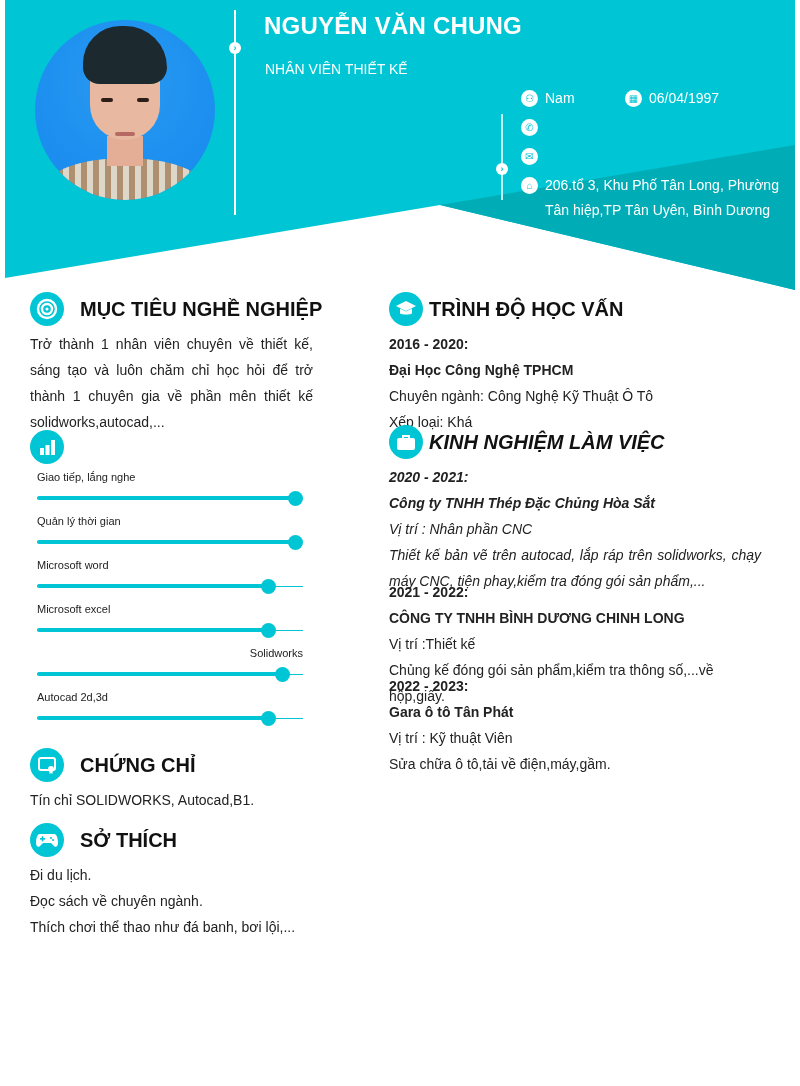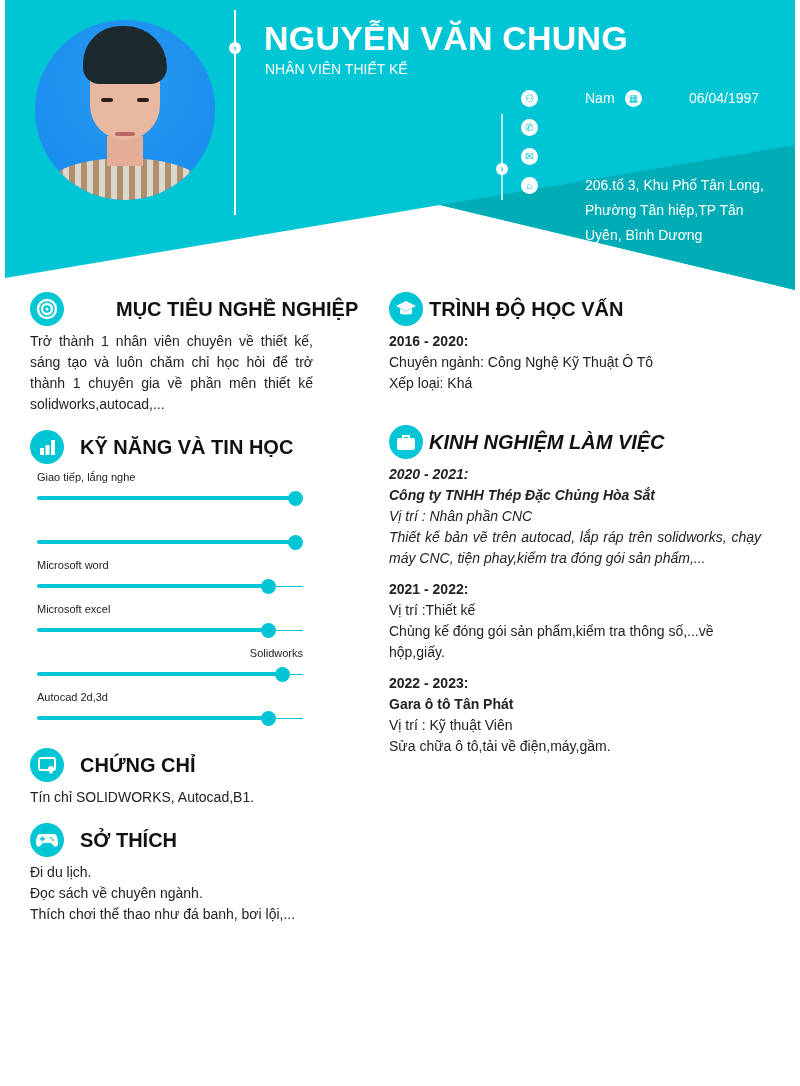--- a/index.html
+++ b/index.html
@@ -16,35 +16,35 @@
   .photo .mouth { position: absolute; left: 80px; top: 112px; width: 20px; height: 4px; background: #b76a64; border-radius: 3px; }
   .photo .neck { position: absolute; left: 72px; top: 116px; width: 36px; height: 30px; background: #e3ae95; }
   .photo .shirt { position: absolute; left: 10px; top: 138px; width: 160px; height: 60px; border-radius: 50% 50% 0 0;
                   background: repeating-linear-gradient(90deg, #b7916a 0 6px, #e8dcc8 6px 12px),
                               #c8a47c; opacity: .95; }
 
   .vline { position: absolute; width: 2px; background: #ffffff; }
   .chev { position: absolute; width: 12px; height: 12px; border-radius: 50%; background: #ffffff; color: #00c5d4;
           font-size: 9px; line-height: 12px; text-align: center; font-weight: bold; }
 
-  .name { position: absolute; left: 264px; top: 19px; font-size: 34px; font-weight: bold; color: #ffffff; letter-spacing: 0.2px; text-align: center; }
+  .name { position: absolute; left: 264px; top: 12px; font-size: 24px; font-weight: bold; color: #ffffff; letter-spacing: 0.2px; text-align: center; }
   .role { position: absolute; left: 265px; top: 61px; font-size: 14px; color: #ffffff; }
 
   .info { position: absolute; font-size: 14px; color: #ffffff; display: flex; align-items: flex-start; }
   .info .ico { width: 17px; height: 17px; border-radius: 50%; background: #ffffff; margin-right: 7px; flex-shrink: 0;
                display: flex; align-items: center; justify-content: center; color: #00c5d4; font-size: 10px; font-weight: bold; }
-  .info .txt { line-height: 25px; margin-top: -4px; margin-left: 40px; }
+  .info .txt { line-height: 25px; margin-top: -4px; }
 
   
   .sec-title { position: absolute; display: flex; align-items: center; }
   .sec-icon { width: 34px; height: 34px; border-radius: 50%; background: #00c5d4; display: flex; align-items: center; justify-content: center; flex-shrink: 0; }
   .sec-label { font-size: 20px; font-weight: bold; color: #111; margin-left: 16px; }
   .sec-label.r { margin-left: 6px; }
 
-  .para { position: absolute; font-size: 14px; line-height: 21px; color: #222; }
+  .para { position: absolute; font-size: 14px; line-height: 26px; color: #222; }
   .justify { text-align: justify; }
 
   .skill { position: absolute; left: 37px; width: 266px; height: 44px; }
   .skill .lbl { font-size: 11px; color: #222; }
   .skill .track { position: absolute; left: 0; top: 27px; width: 266px; height: 1px; background: #00c5d4; }
   .skill .fill { position: absolute; left: 0; top: 25px; height: 4px; background: #00c5d4; border-radius: 2px; }
   .skill .knob { position: absolute; top: 20px; width: 15px; height: 15px; border-radius: 50%; background: #00c5d4; margin-left: -7px; }
 
   .b { font-weight: bold; }
 </style>
@@ -88,50 +88,50 @@
 </div>
 <div class="info" style="left:521px; top:148px;">
   <span class="ico">✉</span>
   <span class="txt"></span>
 </div>
 <div class="info" style="left:521px; top:177px; width:260px;">
   <span class="ico">⌂</span>
   <span class="txt">206.tổ 3, Khu Phố Tân Long, Phường Tân hiệp,TP Tân Uyên, Bình Dương</span>
 </div>
 
-<div class="sec-title" style="left:30px; top:292px;gap:36px;">
+<div class="sec-title" style="left:30px; top:292px;">
   <span class="sec-icon">
     <svg width="22" height="22" viewBox="0 0 22 22">
         <circle cx="11" cy="11" r="9" fill="none" stroke="#fff" stroke-width="2.4"></circle>
         <circle cx="11" cy="11" r="5" fill="none" stroke="#fff" stroke-width="2.4"></circle>
         <circle cx="11" cy="11" r="1.6" fill="#fff"></circle>
       </svg>
   </span>
   <span class="sec-label">MỤC TIÊU NGHỀ NGHIỆP</span>
 </div>
 <div class="para justify" style="left:30px; top:331px; width:283px;">Trở thành 1 nhân viên chuyên về thiết kế, sáng tạo và luôn chăm chỉ học hỏi để trở thành 1 chuyên gia về phần mên thiết kế solidworks,autocad,...</div>
 
 <div class="sec-title" style="left:30px; top:430px;">
   <span class="sec-icon">
     <svg width="20" height="20" viewBox="0 0 20 20">
         <rect x="3" y="11" width="4" height="7" fill="#fff"></rect>
         <rect x="8.5" y="8" width="4" height="10" fill="#fff"></rect>
         <rect x="14" y="3" width="4" height="15" fill="#fff"></rect>
       </svg>
   </span>
-  <span class="sec-label">KỸ NĂNG VÀ TIN HỌC</span>
 </div>
 
 <div class="skill" style="top:471px;">
   <div class="lbl">Giao tiếp, lắng nghe</div>
   <div class="track"></div>
   <div class="fill" style="width:258px"></div>
   <div class="knob" style="left:258px"></div>
 </div>
 <div class="skill" style="top:515px;">
+  <div class="lbl">Quản lý thời gian</div>
   <div class="track"></div>
   <div class="fill" style="width:258px"></div>
   <div class="knob" style="left:258px"></div>
 </div>
 <div class="skill" style="top:559px;">
   <div class="lbl">Microsoft word</div>
   <div class="track"></div>
   <div class="fill" style="width:231px"></div>
   <div class="knob" style="left:231px"></div>
 </div>
@@ -188,20 +188,21 @@
   <span class="sec-icon">
     <svg width="22" height="20" viewBox="0 0 22 20">
         <polygon points="11,2 21,7 11,12 1,7" fill="#fff"></polygon>
         <path d="M5 9.5 V14 C5 16 17 16 17 14 V9.5 L11 12.5Z" fill="#fff"></path>
       </svg>
   </span>
   <span class="sec-label r">TRÌNH ĐỘ HỌC VẤN</span>
 </div>
 <div class="para" style="left:389px; top:331px; width:390px;">
   <div class="b">2016 - 2020:</div>
+  <div class="b">Đại Học Công Nghệ TPHCM</div>
   <div>Chuyên ngành: Công Nghệ Kỹ Thuật Ô Tô</div>
   <div>Xếp loại: Khá</div>
 </div>
 
 <div class="sec-title" style="left:389px; top:425px;font-style:italic;">
   <span class="sec-icon">
     <svg width="20" height="18" viewBox="0 0 20 18">
         <rect x="1" y="5" width="18" height="12" rx="2" fill="#fff"></rect>
         <path d="M7 5 V3 H13 V5" fill="none" stroke="#fff" stroke-width="2"></path>
       </svg>
@@ -209,20 +210,21 @@
   <span class="sec-label r">KINH NGHIỆM LÀM VIỆC</span>
 </div>
 <div class="para" style="left:389px; top:464px; width:372px;font-style:italic;">
   <div class="b">2020 - 2021:</div>
   <div class="b">Công ty TNHH Thép Đặc Chủng Hòa Sắt</div>
   <div>Vị trí : Nhân phần CNC</div>
   <div class="justify">Thiết kế bản vẽ trên autocad, lắp ráp trên solidworks,  chạy máy CNC, tiện phay,kiểm tra đóng gói sản phẩm,...</div>
 </div>
 <div class="para" style="left:389px; top:579px; width:380px;">
   <div class="b">2021 - 2022:</div>
+  <div class="b">CÔNG TY TNHH BÌNH DƯƠNG CHINH LONG</div>
   <div>Vị trí :Thiết kế</div>
   <div>Chủng kế đóng gói sản phẩm,kiểm tra thông số,...về hộp,giấy.</div>
 </div>
 <div class="para" style="left:389px; top:673px; width:380px;">
   <div class="b">2022 - 2023:</div>
   <div class="b">Gara ô tô Tân Phát</div>
   <div>Vị trí : Kỹ thuật Viên</div>
   <div>Sửa chữa ô tô,tải về điện,máy,gầm.</div>
 </div>
 

